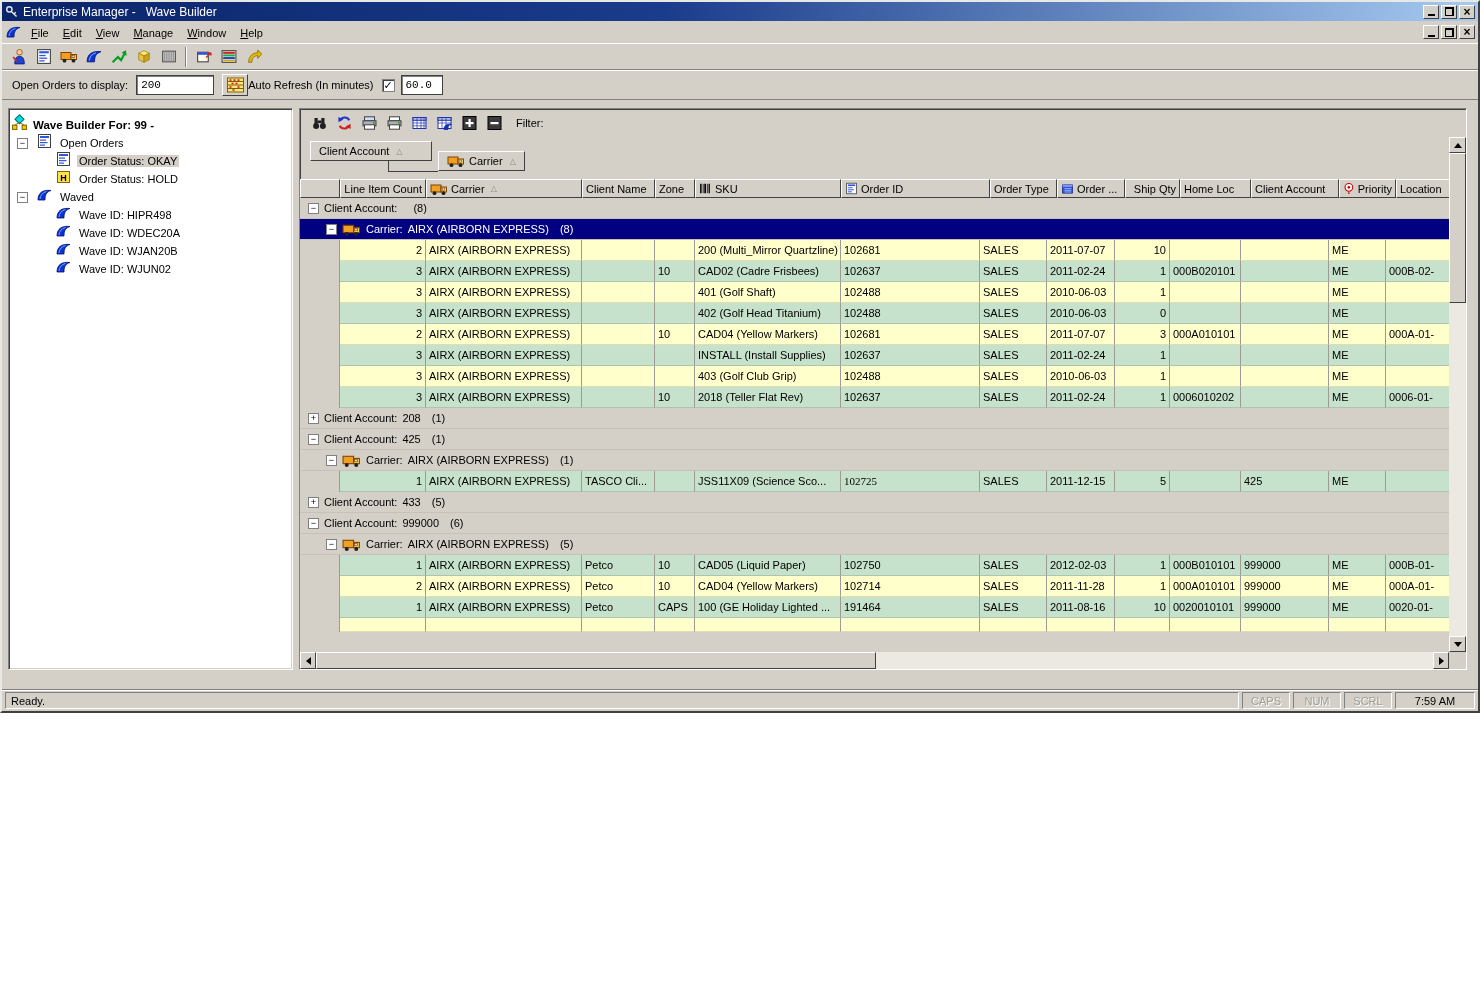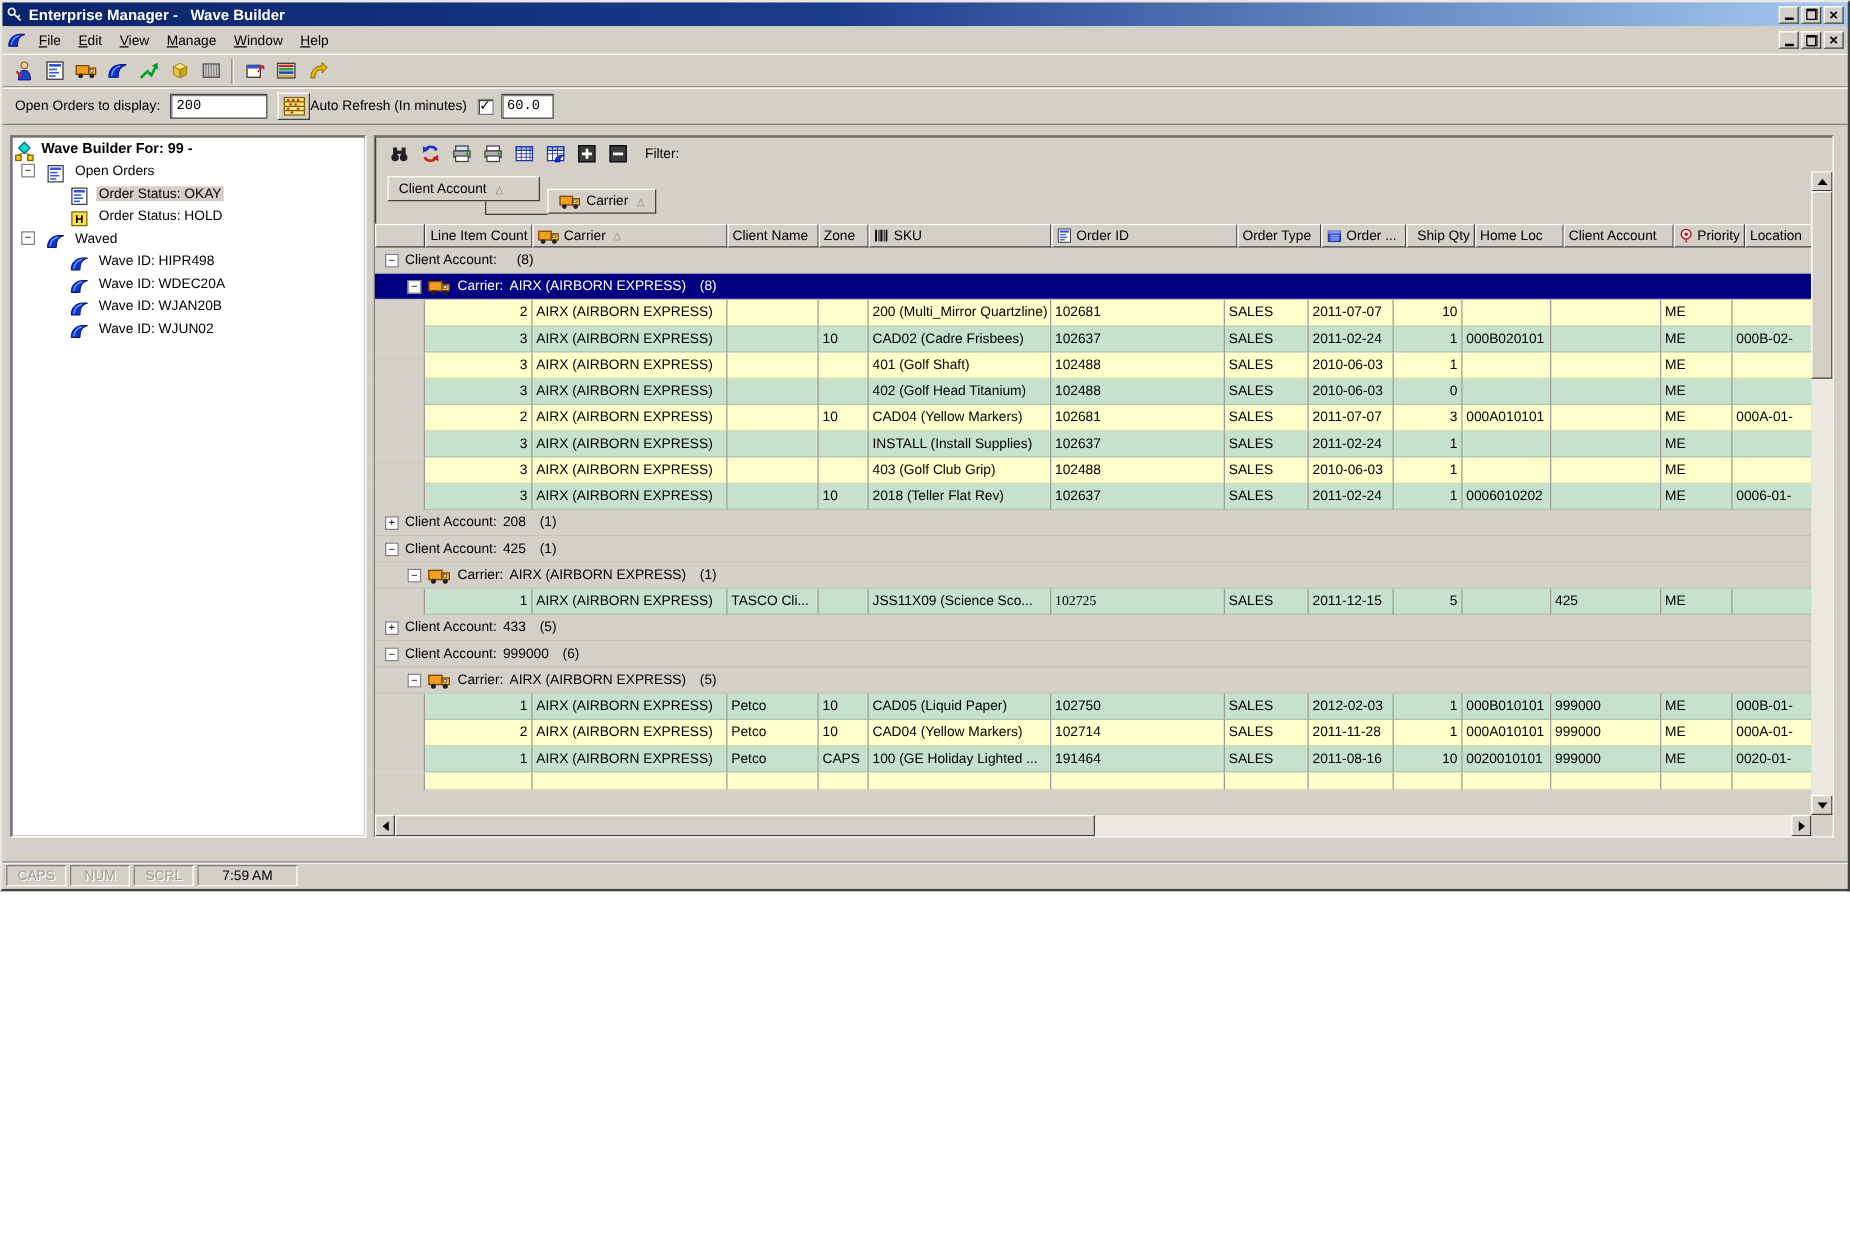--- a/index.html
+++ b/index.html
@@ -5,21 +5,21 @@
   * { box-sizing: border-box; margin: 0; padding: 0; }
   html,body { width:1480px; height:987px; background:#ffffff; font-family:"Liberation Sans",sans-serif; overflow:hidden; }
 
   .window { position:absolute; left:0; top:140; width:1480px; height:713px;
     background:#d4d0c8; border:2px solid; border-color:#e8e8e4 #404040 #404040 #e8e8e4;
     display:flex; flex-direction:column; }
 
   
   .titlebar { height:19px; flex:0 0 19px; display:flex; align-items:center; padding:0 3px;
     background:linear-gradient(90deg,#0a246a 0%, #1a3c8c 45%, #a6caf0 100%); color:#fff; }
-  .titlebar .title-text { font-size:12px; font-weight:bold; margin-left:4px; white-space:pre; flex:1; }
+  .titlebar .title-text { font-size:12px; font-weight:normal; margin-left:4px; white-space:pre; flex:1; }
   .winbtn { width:16px; height:14px; background:#d4d0c8; border:1px solid; border-color:#ffffff #404040 #404040 #ffffff;
     display:inline-flex; align-items:center; justify-content:center; margin-left:2px; position:relative; }
   .glyph-min { width:7px; height:2px; background:#000; margin-top:7px; }
   .glyph-restore { position:relative; width:9px; height:9px; }
   .glyph-restore::before { content:""; position:absolute; right:0; top:0; width:6px; height:6px; border:1px solid #000; border-top-width:2px; }
   .glyph-restore::after  { content:""; position:absolute; left:0; bottom:0; width:6px; height:6px; border:1px solid #000; border-top-width:2px; background:#d4d0c8; }
   .glyph-close { font-size:12px; font-weight:bold; line-height:10px; color:#000; }
 
   
   .menubar { height:22px; flex:0 0 22px; display:flex; align-items:center; padding:0 3px; background:#d4d0c8; }
@@ -43,21 +43,21 @@
     display:inline-flex; align-items:center; justify-content:center; margin-left:8px; }
   .checkbox { width:13px; height:13px; background:#fff; border:1px solid #808080; box-shadow:inset 1px 1px 0 #404040;
     display:inline-flex; align-items:center; justify-content:center; font-size:11px; line-height:11px; margin:0 6px 0 8px; }
 
   
   .client { flex:1; position:relative; background:#d4d0c8; }
   .sunken2 { border:1px solid #808080; border-right-color:#ffffff; border-bottom-color:#ffffff;
     box-shadow:inset 1px 1px 0 #404040, inset -1px -1px 0 #d4d0c8; }
 
   .tree-panel { position:absolute; left:6px; top:8px; width:285px; bottom:19px; background:#ffffff; overflow:hidden; padding:4px 2px; }
-  .tree-row { height:18px; display:flex; align-items:flex-start; font-size:11px; white-space:nowrap; }
+  .tree-row { height:18px; display:flex; align-items:flex-end; font-size:11px; white-space:nowrap; }
   .tree-root-label { font-weight:bold; font-size:11.5px; margin-left:5px; }
   .expander { width:11px; height:11px; border:1px solid #808080; background:#fff; display:inline-flex; align-items:center; justify-content:center;
     font-size:9px; line-height:9px; color:#000; flex:0 0 11px; }
   .tree-label { margin-left:5px; padding:0 2px; }
   .tree-label.selected { background:#d4d0c8; }
   .icon { display:inline-flex; align-items:center; justify-content:center; }
   .icon svg { width:100%; height:100%; }
 
   .grid-panel { position:absolute; left:297px; right:11px; top:8px; bottom:19px; background:#d4d0c8; display:flex; flex-direction:column; }
 
@@ -877,20 +877,21 @@
               <span class="tri-right"></span>
             </div>
         </div>
         <div class="sb-corner"></div>
       </div>
 
     </div>
   </div>
 
   <div class="statusbar">
+    <div class="sb-panel sb-ready">Ready.</div>
     <span id="status-indicators" style="display:flex;gap:3px">
         <div class="sb-panel sb-ind">CAPS</div>
         <div class="sb-panel sb-ind">NUM</div>
         <div class="sb-panel sb-ind">SCRL</div>
       </span>
     <div class="sb-panel sb-time">7:59 AM</div>
   </div>
 
 </div>
 

